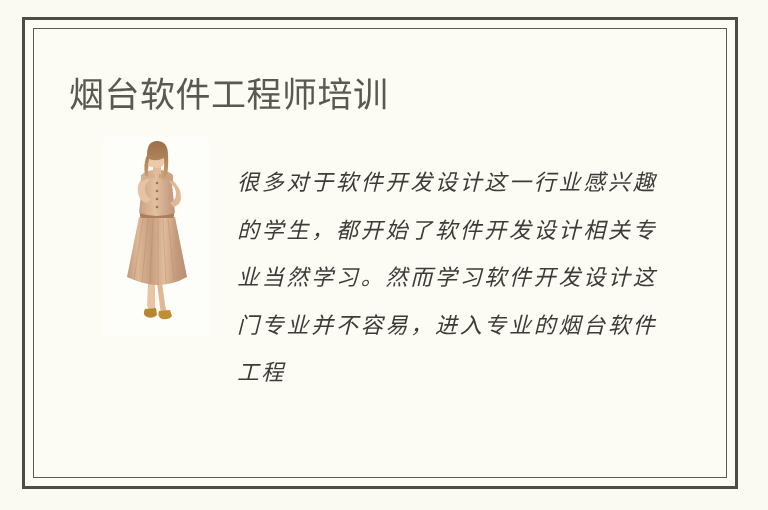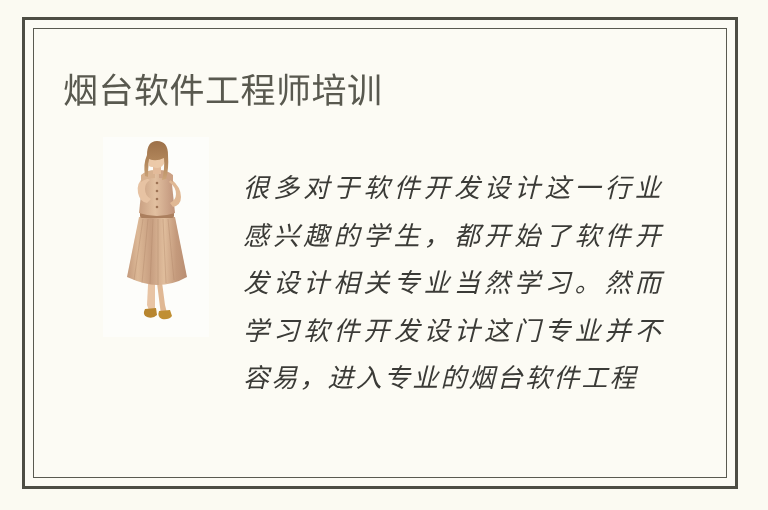--- a/index.html
+++ b/index.html
@@ -54,22 +54,22 @@
     right: 0;
     bottom: 0;
     box-sizing: border-box;
   }
 
   
   .title {
     position: absolute;
     left: 29px;
     top: 44px;
-    margin: 0;
-    font-family: Liberation Serif, serif;
+    margin: 6px;
+    font-family: Liberation Mono, monospace;
     font-size: 35px;
     font-weight: 400;
     line-height: 1.1;
     letter-spacing: 0.5px;
     color: #59594f;
     white-space: nowrap;
   }
 
   
   .article-body {
@@ -95,23 +95,23 @@
     background: #fdfdfa;
     overflow: hidden;
   }
 
   
   .paragraph {
     position: absolute;
     left: 170px;
     top: 18px;
     width: 420px;
-    margin: 10px;
+    margin: 4px;
     font-family: "DejaVu Serif", "Liberation Serif", serif;
-    font-size: 26px;
+    font-size: 22px;
     line-height: 47.5px;
     letter-spacing: 2.2px;
     color: #3b3b37;
     text-align: justify;
     text-justify: inter-character;
     font-style: italic;
     -webkit-font-smoothing: antialiased;
   }
 </style>
 </head>

